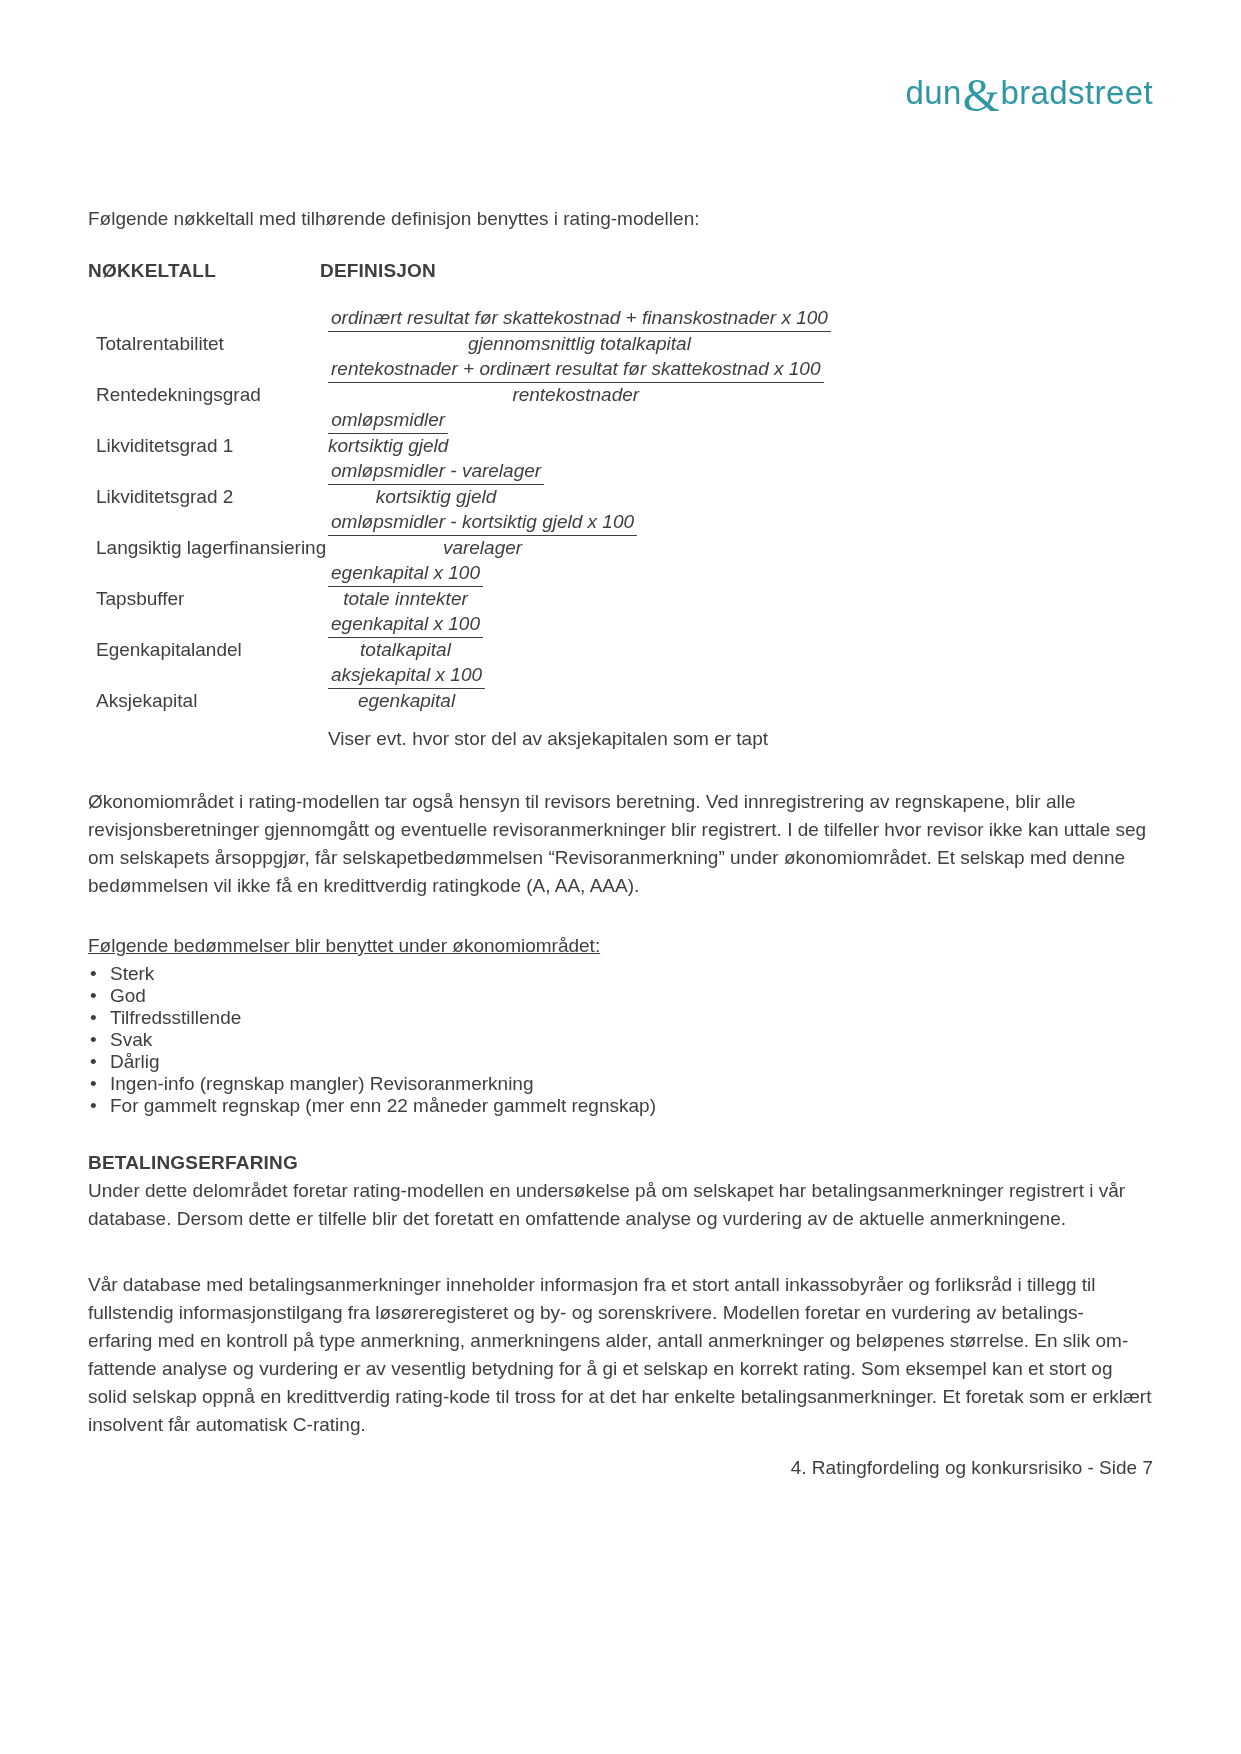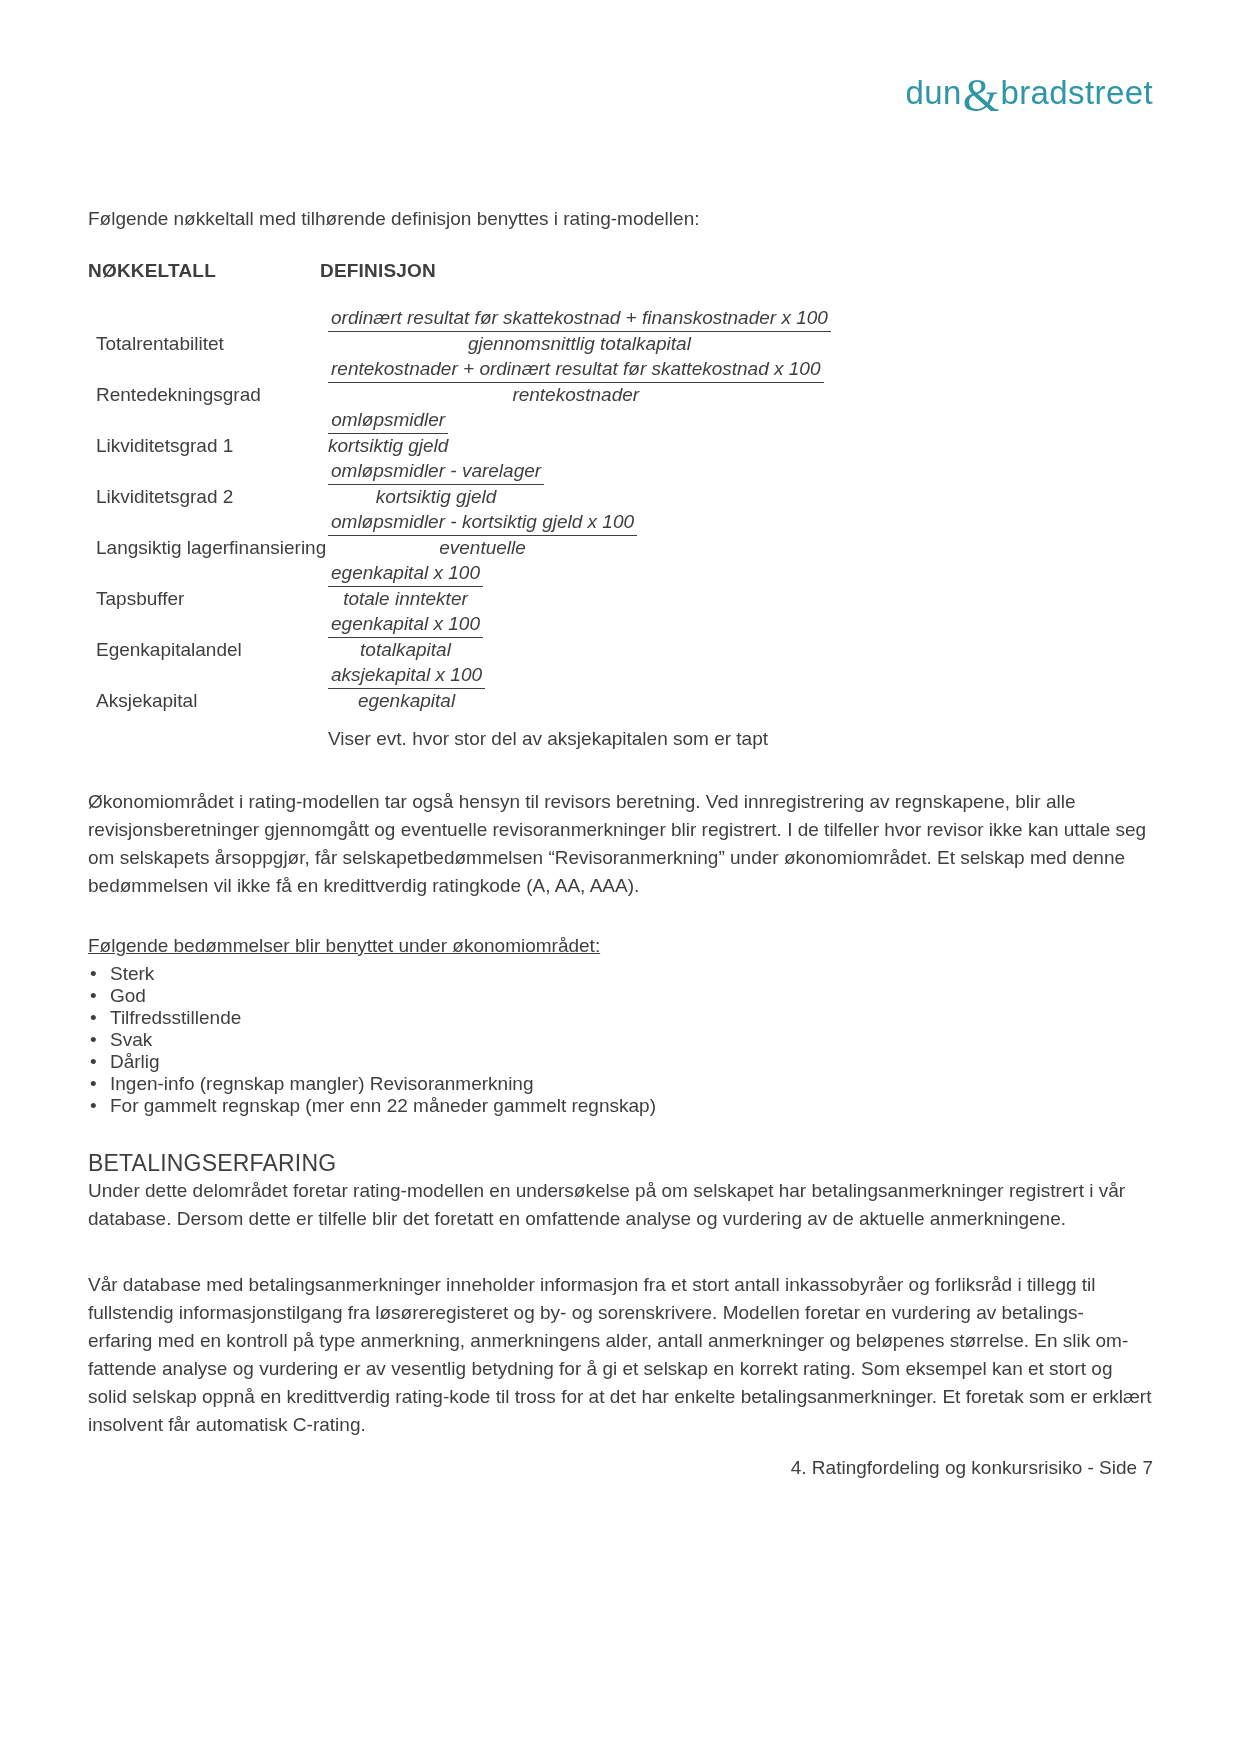--- a/index.html
+++ b/index.html
@@ -27,21 +27,21 @@
   .kpi-label { width: 232px; flex: 0 0 232px; padding-right: 0; }
   .kpi-def { flex: 1; }
   .fraction { display: inline-block; text-align: center; line-height: 22.5px; font-style: italic; }
   .numerator { display: inline-block; border-bottom: 1.5px solid #3f3f3f; padding: 0 3px 1px; }
   .denominator { padding-top: 1px; }
   .note-row { margin-top: 16px; }
   .para { line-height: 28px; margin-top: 38px; }
   .lead { margin-top: 32px; margin-bottom: 3px; text-decoration: underline; }
   .bullet-item { display: flex; line-height: 22px; }
   .bullet { width: 22px; flex: 0 0 22px; padding-left: 2px; }
-  .section-heading { font-size: 23px; font-weight: normal; line-height: 28px; margin-top: 32px; letter-spacing: 0.2px; }
+  .section-heading { font-size: 19px; font-weight: bold; line-height: 28px; margin-top: 32px; letter-spacing: 0.2px; }
   .section-heading + .para { margin-top: 0; }
   .footer { position: absolute; top: 1457px; right: 88px; }
 </style>
 </head>
 <body>
 
 <div class="page">
 
   <div class="logo">
     <span class="logo-word">dun</span><span class="logo-amp">&amp;</span><span class="logo-word">bradstreet</span>
@@ -93,21 +93,21 @@
           <div class="denominator">kortsiktig gjeld</div>
         </div>
       </div>
     </div>
 
     <div class="kpi-row">
       <div class="kpi-label">Langsiktig lagerfinansiering</div>
       <div class="kpi-def">
         <div class="fraction">
           <span class="numerator">omløpsmidler - kortsiktig gjeld x 100</span>
-          <div class="denominator">eventuelle</div>
+          <div class="denominator">varelager</div>
         </div>
       </div>
     </div>
 
     <div class="kpi-row">
       <div class="kpi-label">Tapsbuffer</div>
       <div class="kpi-def">
         <div class="fraction">
           <span class="numerator">egenkapital x 100</span>
           <div class="denominator">totale inntekter</div>

